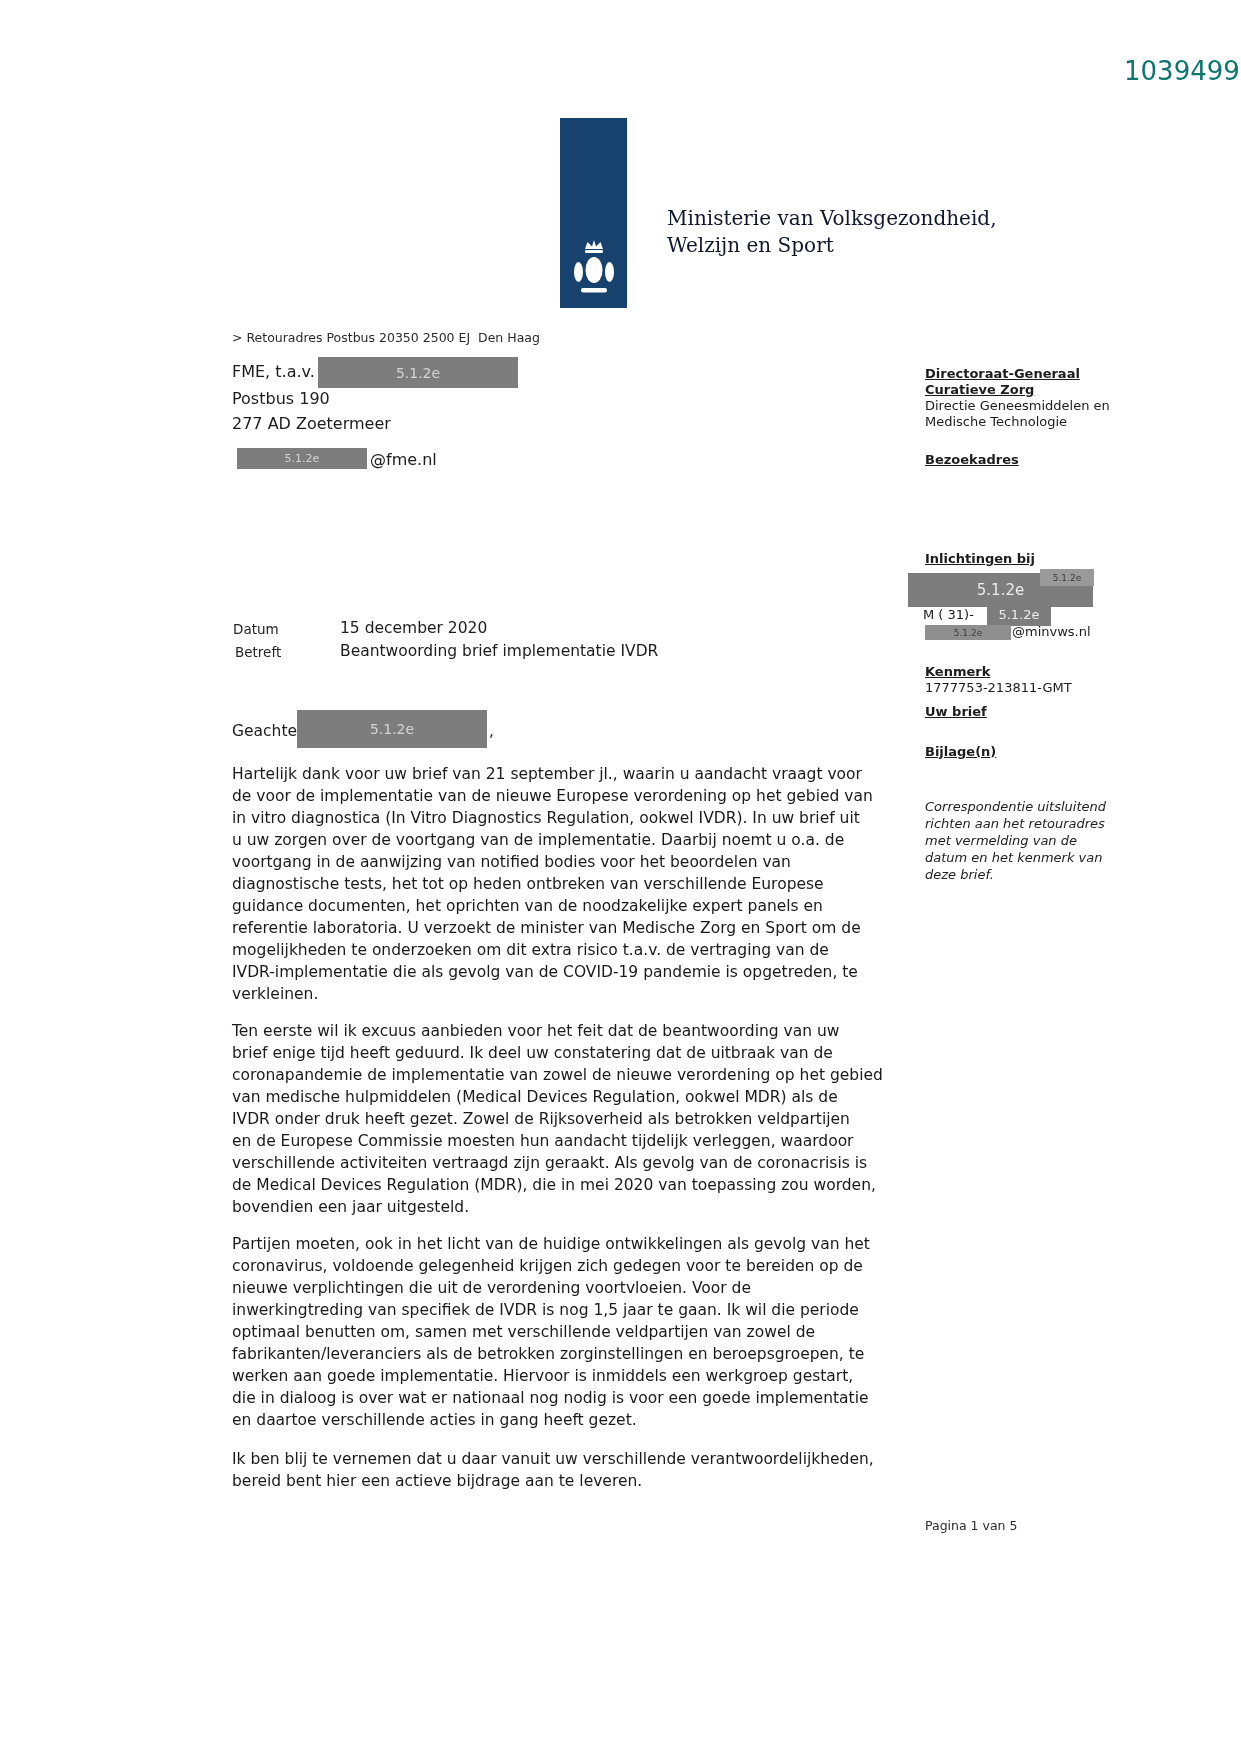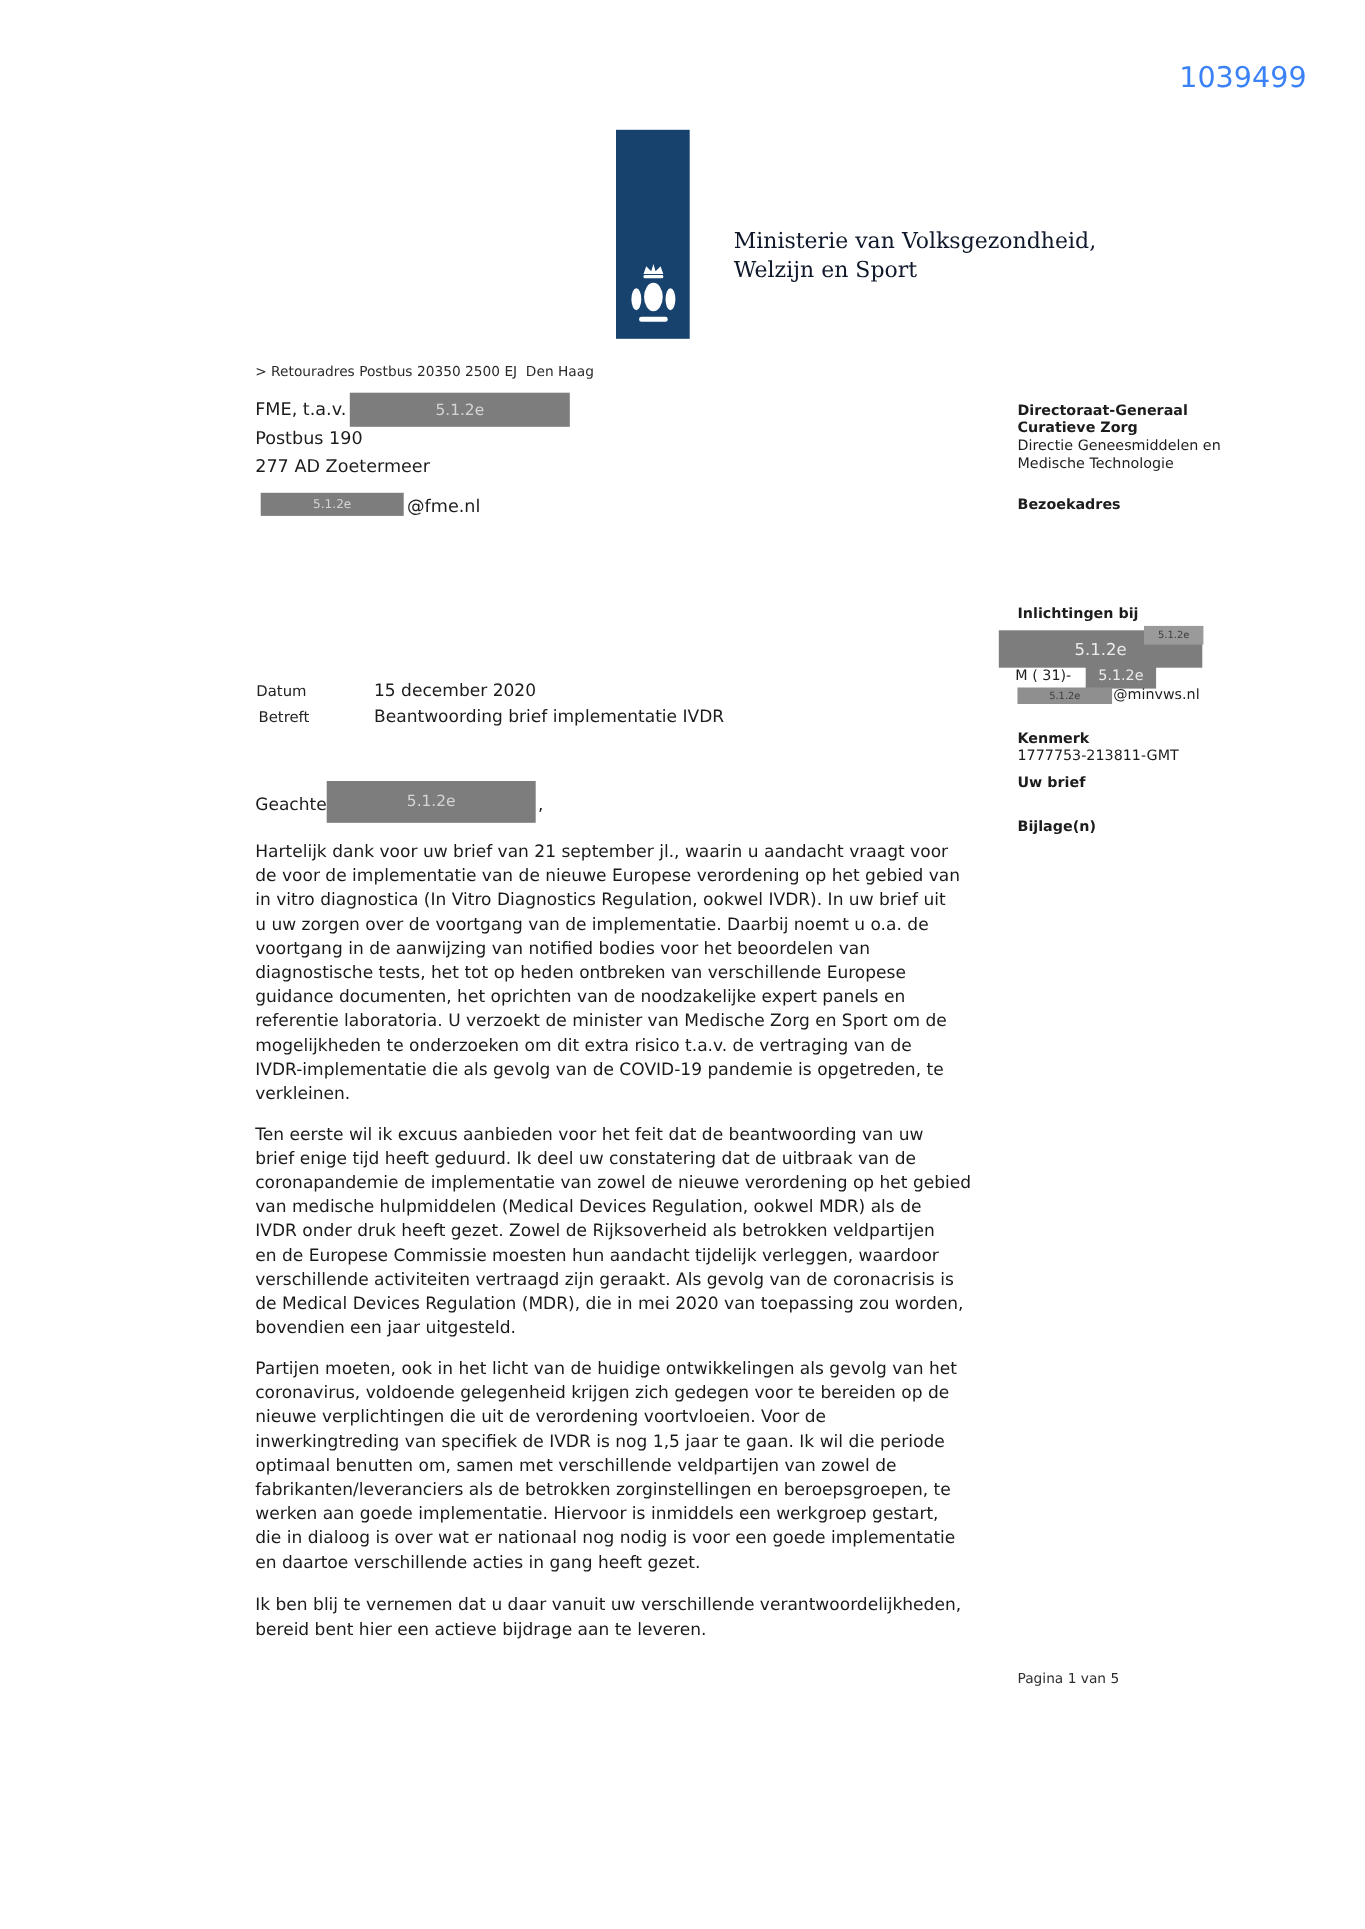--- a/index.html
+++ b/index.html
@@ -2,39 +2,39 @@
 <html><head>
 <meta charset="utf-8">
 <style>
   html,body{margin:0;padding:0;background:#e8e8e8;}
   .page{
     position:relative;width:1241px;height:1754px;background:#ffffff;
     font-family:"DejaVu Sans","Liberation Sans",sans-serif;color:#1c1c1c;
     margin:0 auto;overflow:hidden;
   }
   .abs{position:absolute;white-space:pre;}
-  .doc-number{left:1072px;top:56px;font-size:26px;color:#3b82f6;}
+  .doc-number{left:1124px;top:56px;font-size:26px;color:#0f766e;}
   .logo-bar{left:560px;top:118px;width:67px;height:190px;background:#17426e;}
   .crest{position:absolute;left:12px;top:120px;}
   .ministry-name{left:667px;top:205px;font-family:"DejaVu Serif","Liberation Serif",serif;
     font-size:20px;line-height:27px;color:#0f172a;}
   .retouradres{left:232px;top:330px;font-size:12.5px;color:#2b2b2b;}
   .addr-1{left:232px;top:362px;font-size:16px;}
   .addr-2{left:232px;top:389px;font-size:16px;}
   .addr-3{left:232px;top:414px;font-size:16px;}
   .redaction{position:absolute;background:#7d7d7d;display:flex;align-items:center;justify-content:center;}
   .red-label{color:#d4d4d4;font-size:14px;}
   .red-label.small{font-size:9px;color:#3c3c3c;}
   .red-label.big{font-size:15px;color:#ececec;}
   .fme-box{left:318px;top:357px;width:200px;height:31px;}
   .email-box{left:237px;top:448px;width:130px;height:21px;}
   .email-box .red-label{font-size:11px;}
   .email-text{left:370px;top:450px;font-size:16px;}
   .sb{font-size:13px;line-height:15.5px;}
-  .sb-bold{font-weight:bold;}
+  .sb-bold{font-weight:bold;text-decoration:underline;}
   .sb-org-bold{left:925px;top:366px;}
   .sb-org{left:925px;top:398px;}
   .sb-bezoek-label{left:925px;top:452px;}
   .sb-bezoek{left:925px;top:468px;line-height:15.3px;}
   .sb-inlicht-label{left:925px;top:551px;}
   .inl-box{left:908px;top:573px;width:185px;height:34px;}
   .inl-box-small{left:1040px;top:569px;width:54px;height:17px;background:#9a9a9a;}
   .m-line{left:923px;top:607px;font-size:13px;}
   .m-box{left:987px;top:603px;width:64px;height:23px;}
   .m-box .red-label{font-size:13px;color:#ececec;}
@@ -117,20 +117,25 @@
 
   <div class="abs redaction mail-box">
     <span class="red-label small">5.1.2e</span>
   </div>
   <div class="abs mail-text">@minvws.nl</div>
 
   <div class="abs sb sb-bold sb-kenmerk-label">Kenmerk</div>
   <div class="abs sb sb-kenmerk-value">1777753-213811-GMT</div>
   <div class="abs sb sb-bold sb-uwbrief">Uw brief</div>
   <div class="abs sb sb-bold sb-bijlage">Bijlage(n)</div>
+  <div class="abs sb-note abs">Correspondentie uitsluitend
+richten aan het retouradres
+met vermelding van de
+datum en het kenmerk van
+deze brief.</div>
 
   <div class="abs meta-label datum-label">Datum</div>
   <div class="abs meta-value datum-value">15 december 2020</div>
   <div class="abs meta-label betreft-label">Betreft</div>
   <div class="abs meta-value betreft-value">Beantwoording brief implementatie IVDR</div>
 
   <div class="abs sal-prefix">Geachte</div>
   <div class="abs redaction sal-box">
     <span class="red-label">5.1.2e</span>
   </div>

